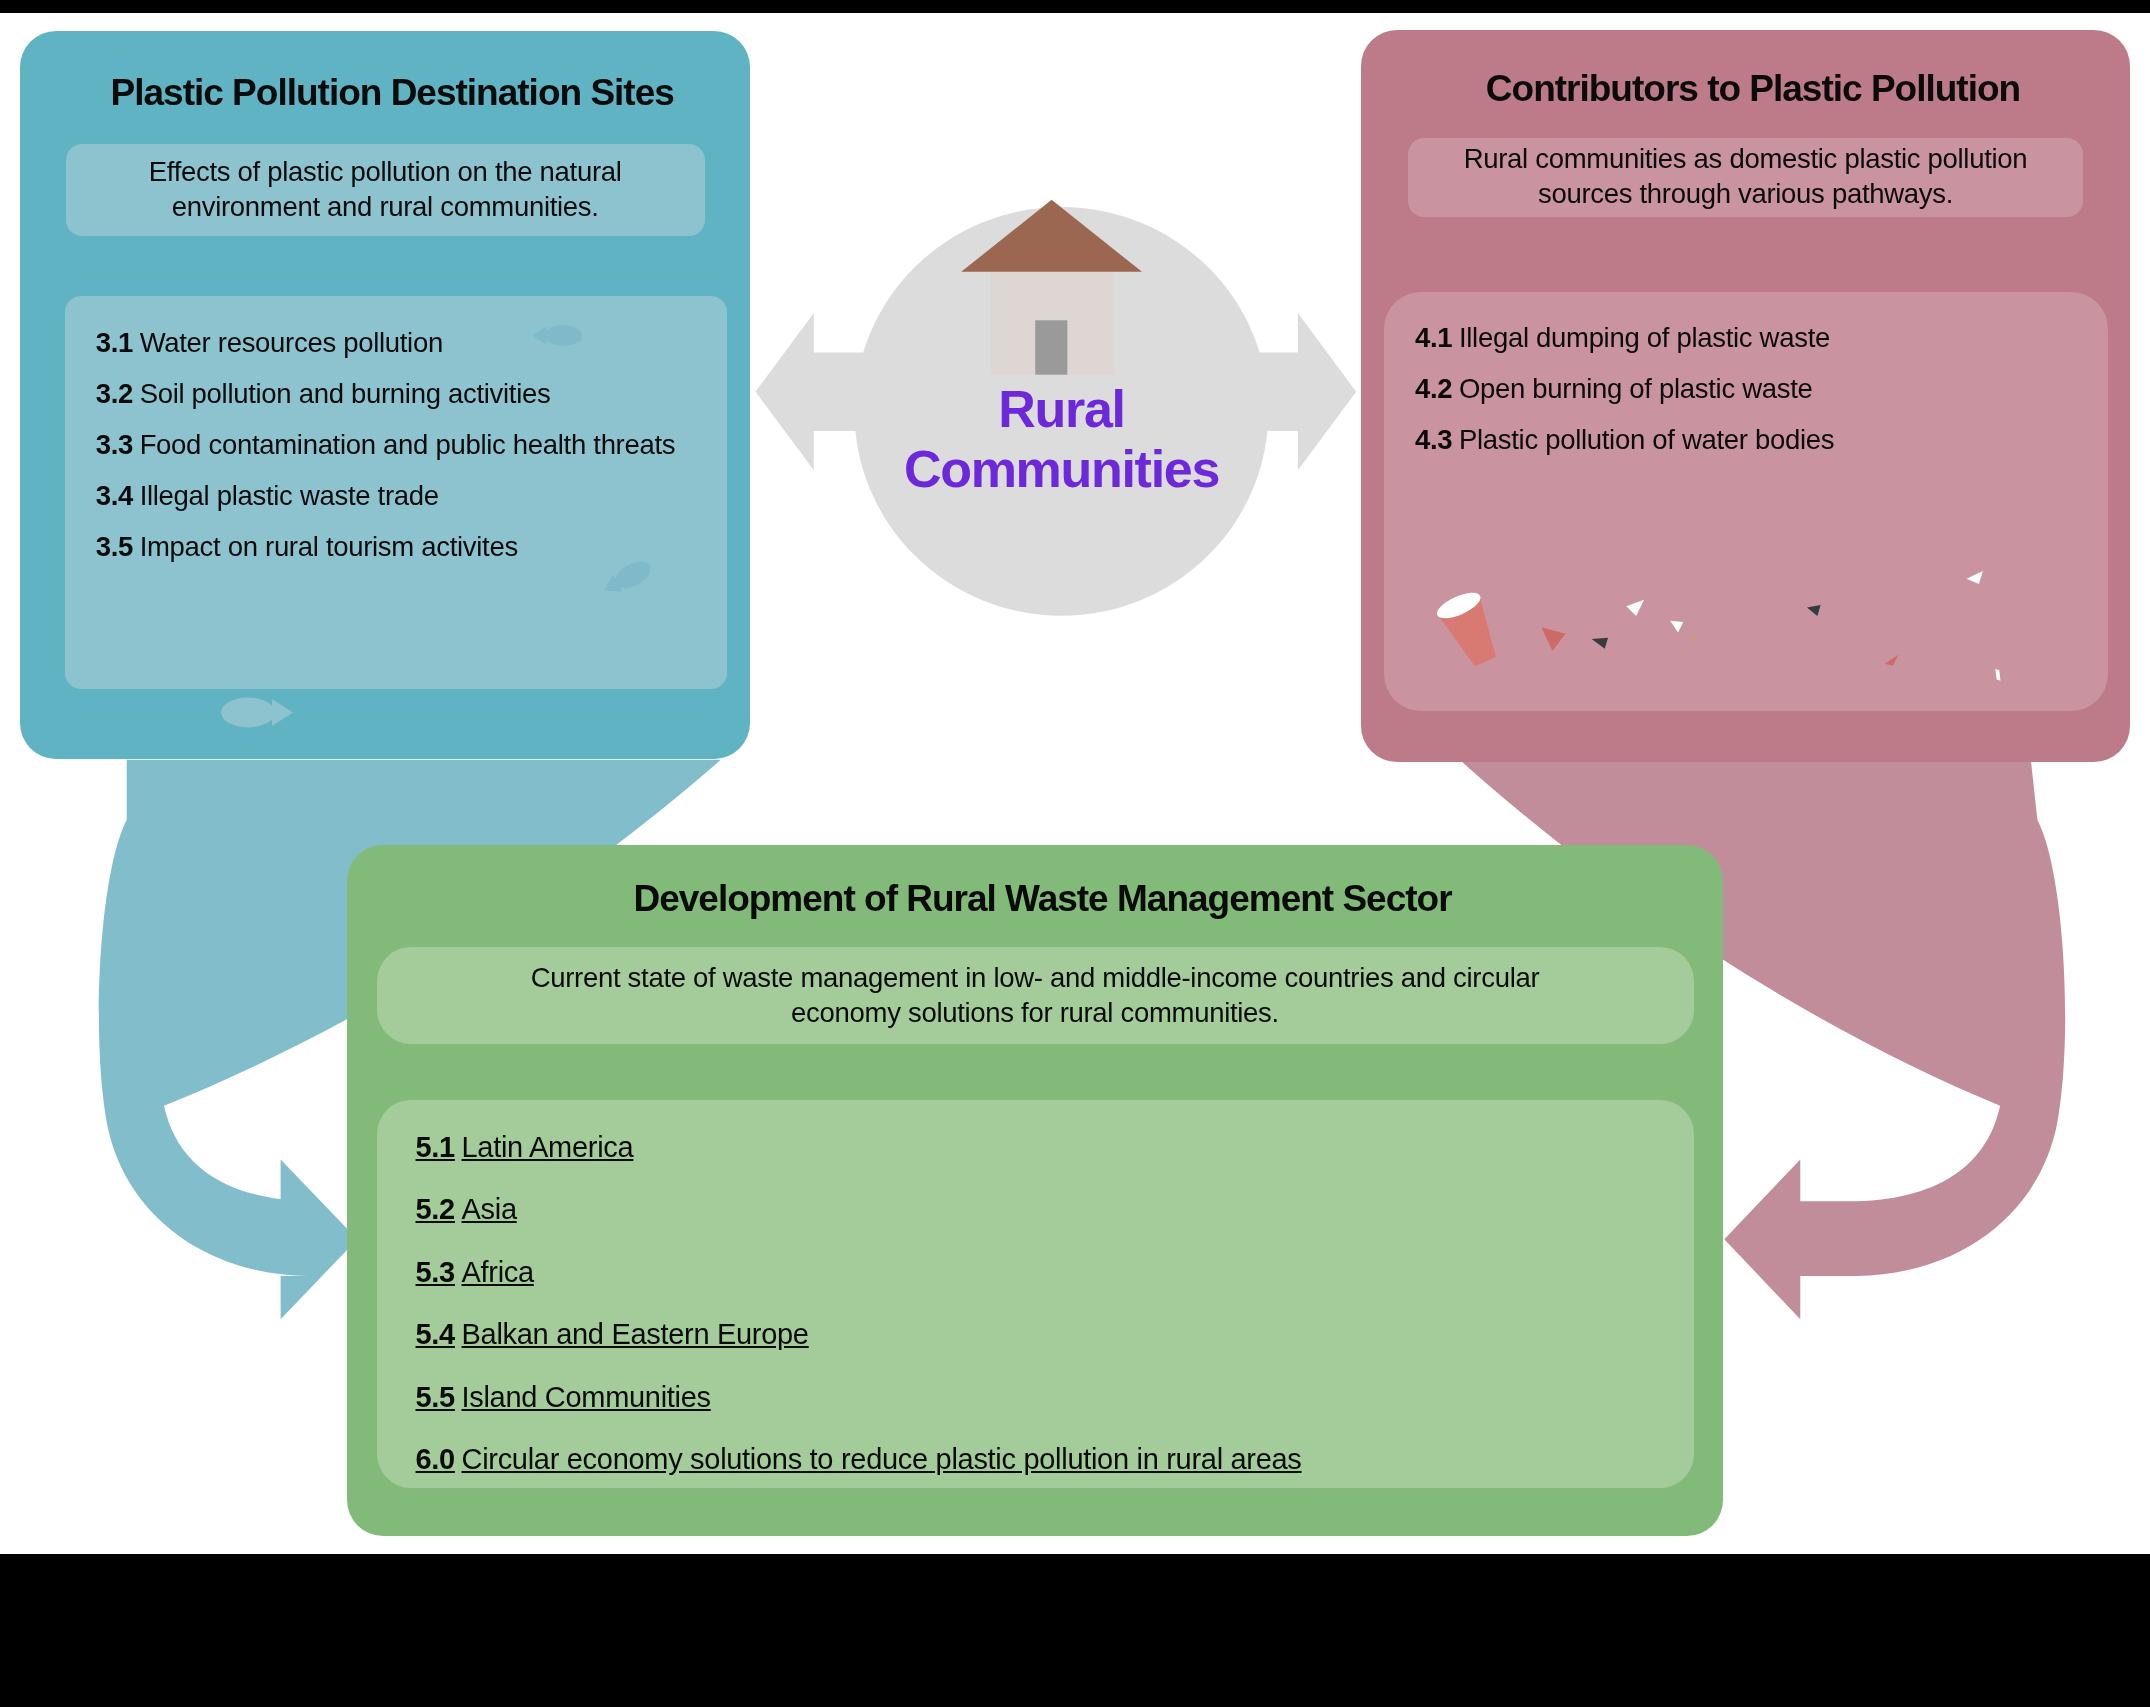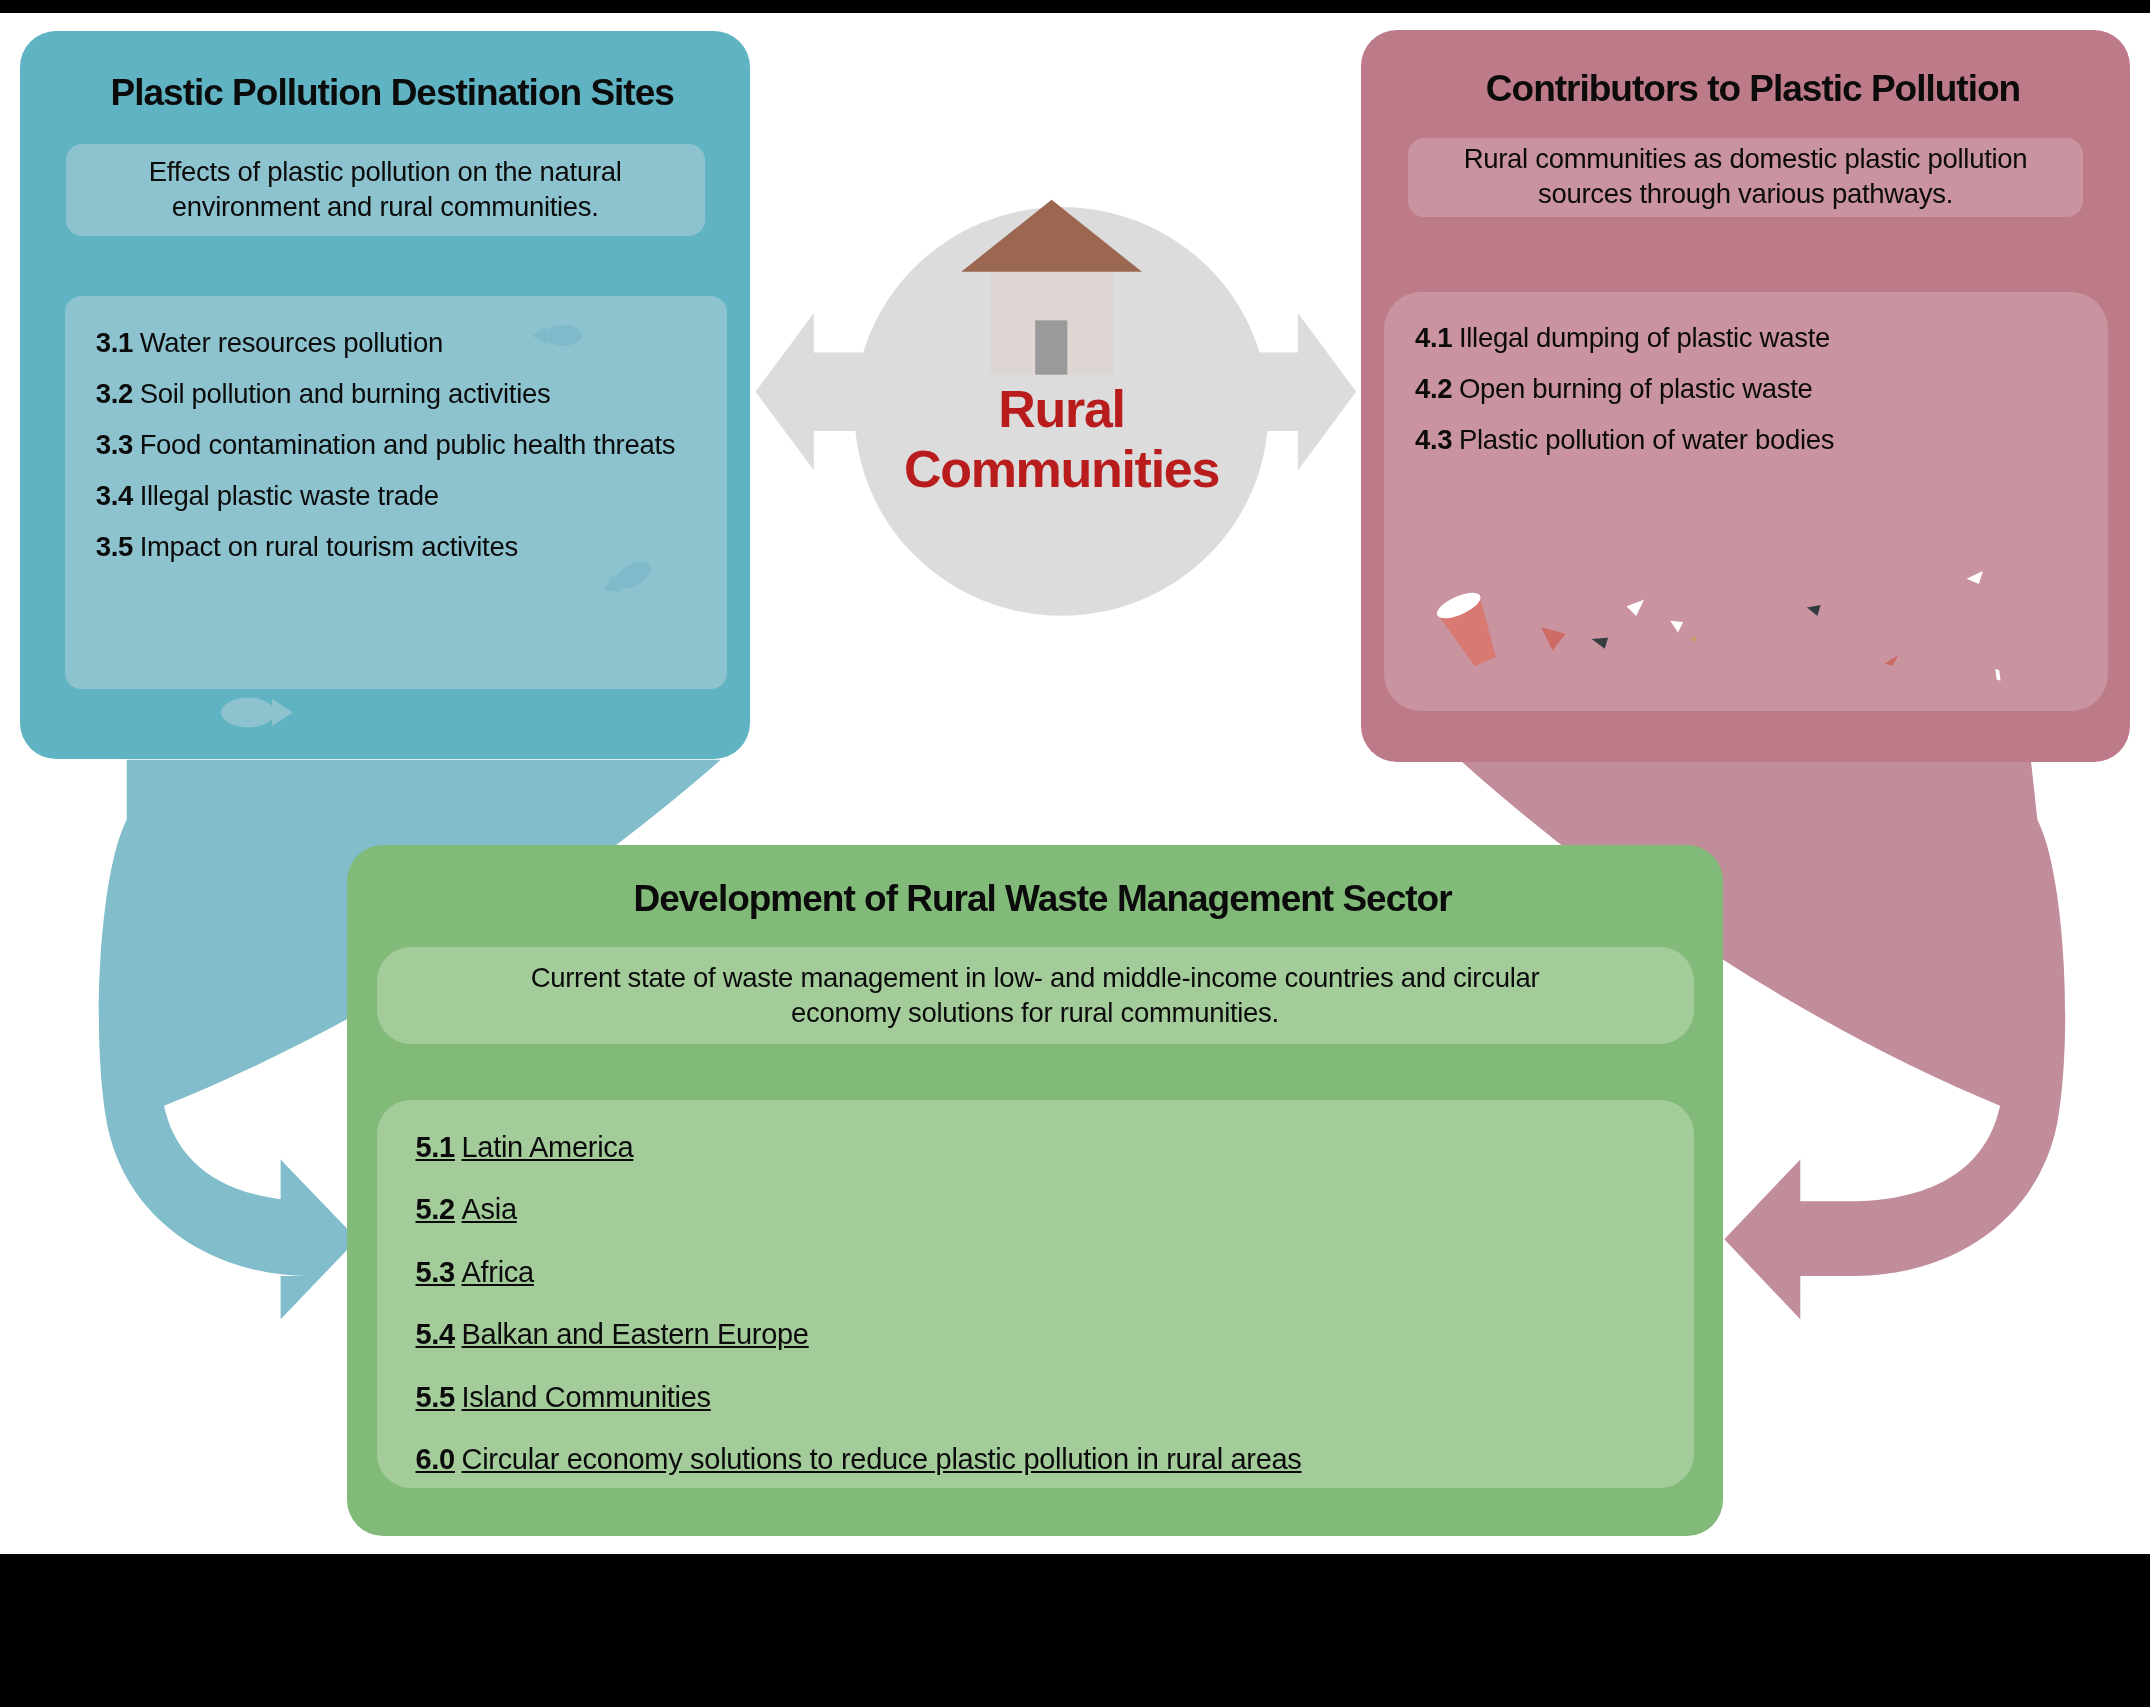--- a/index.html
+++ b/index.html
@@ -34,21 +34,21 @@
   .box-right .panel-items{left:23px;top:262px;width:724px;height:419px;border-radius:37px;}
   .box-bottom .panel-items{left:29.5px;top:255px;width:1317px;height:388px;border-radius:34px;}
   ul.items{list-style:none;margin:0;padding:29.5px 31px;}
   ul.items li{font-size:27.5px;line-height:1.22;letter-spacing:-0.3px;margin-bottom:17.7px;
               padding-left:52px;text-indent:-52px;}
   ul.items .num{font-weight:bold;}
   ul.items .lbl{margin-left:6.6px;}
   .box-bottom ul.items{padding:30px 39px;}
   .box-bottom ul.items li{font-size:29px;margin-bottom:27px;padding-left:56px;text-indent:-56px;text-decoration:underline;}
   .center-label{position:absolute;left:865px;top:379px;width:393px;z-index:3;text-align:center;
-                font-weight:bold;font-size:52px;line-height:60px;letter-spacing:-1.3px;color:#b91c1c;}
+                font-weight:bold;font-size:52px;line-height:60px;letter-spacing:-1.3px;color:#6d28d9;}
   .icon{position:absolute;}
   .fish1{left:511px;top:290px;width:52px;height:29px;}
   .fish2{left:580px;top:532px;width:54px;height:30px;transform:rotate(-28deg);}
   .fish3{left:193px;top:662px;width:88px;height:39px;transform:scaleX(-1);}
   .debris{left:39px;top:537px;width:734px;height:157px;}
 </style>
 </head>
 <body>
 
 <div class="page">

